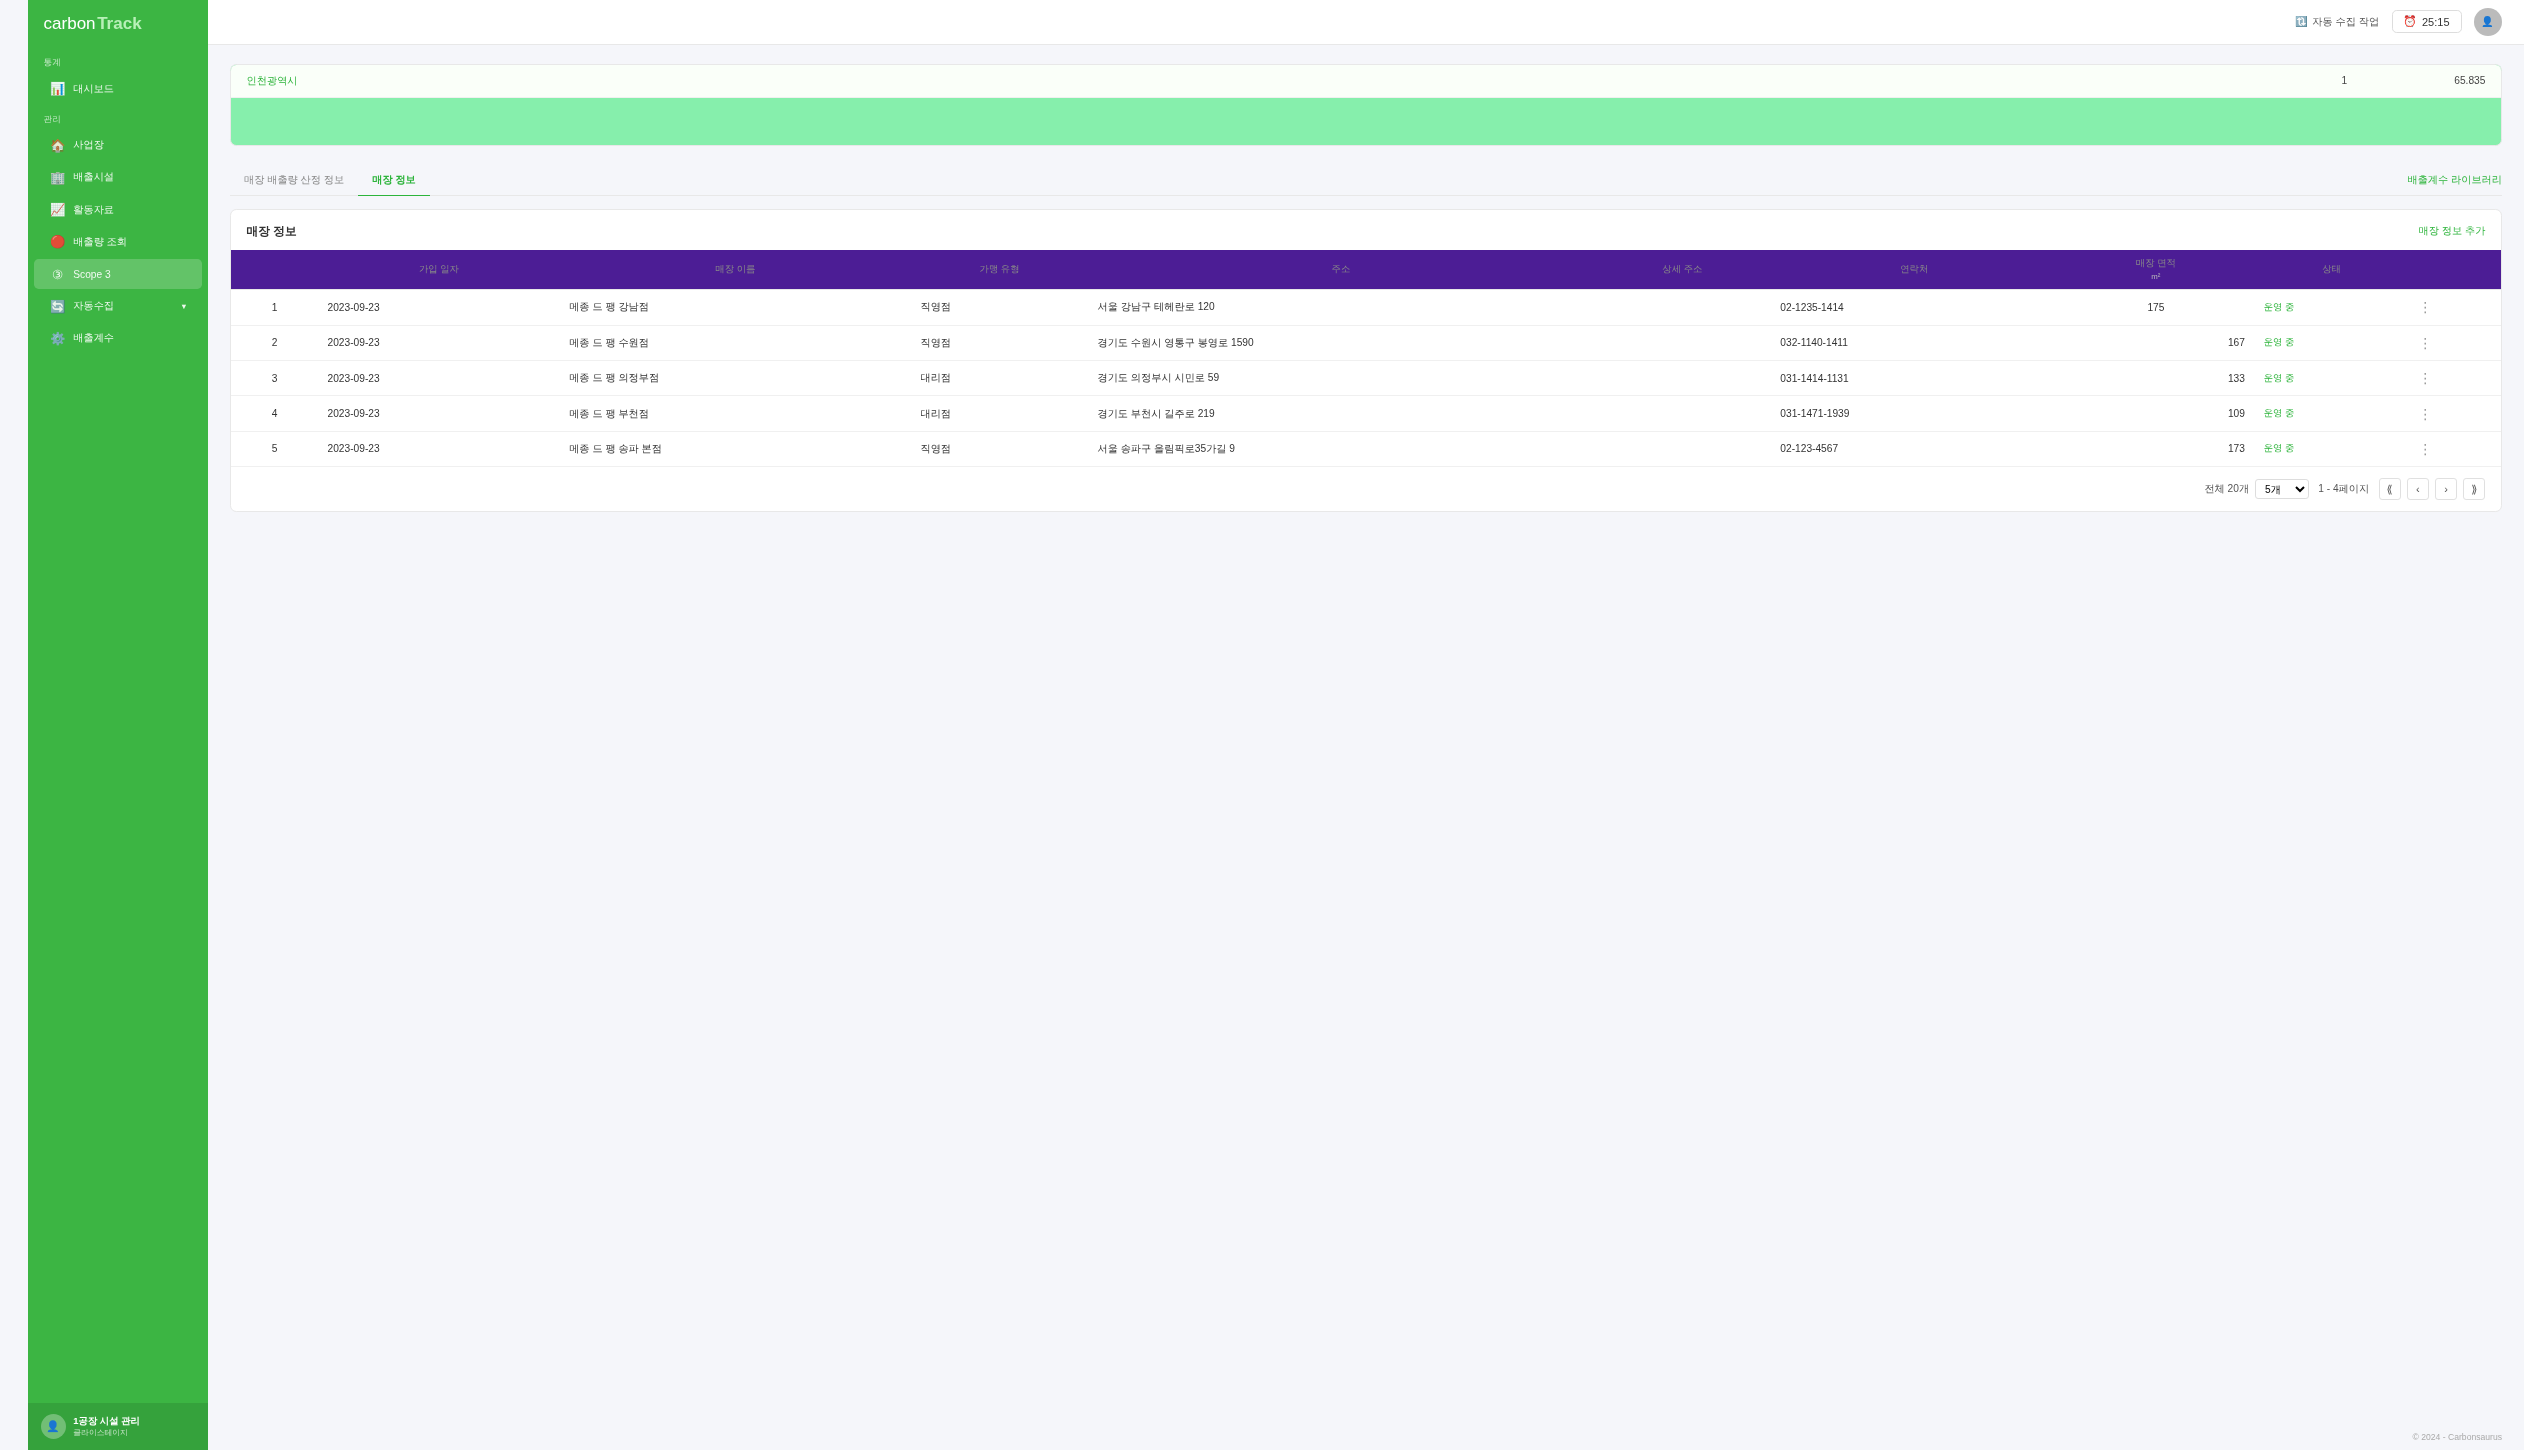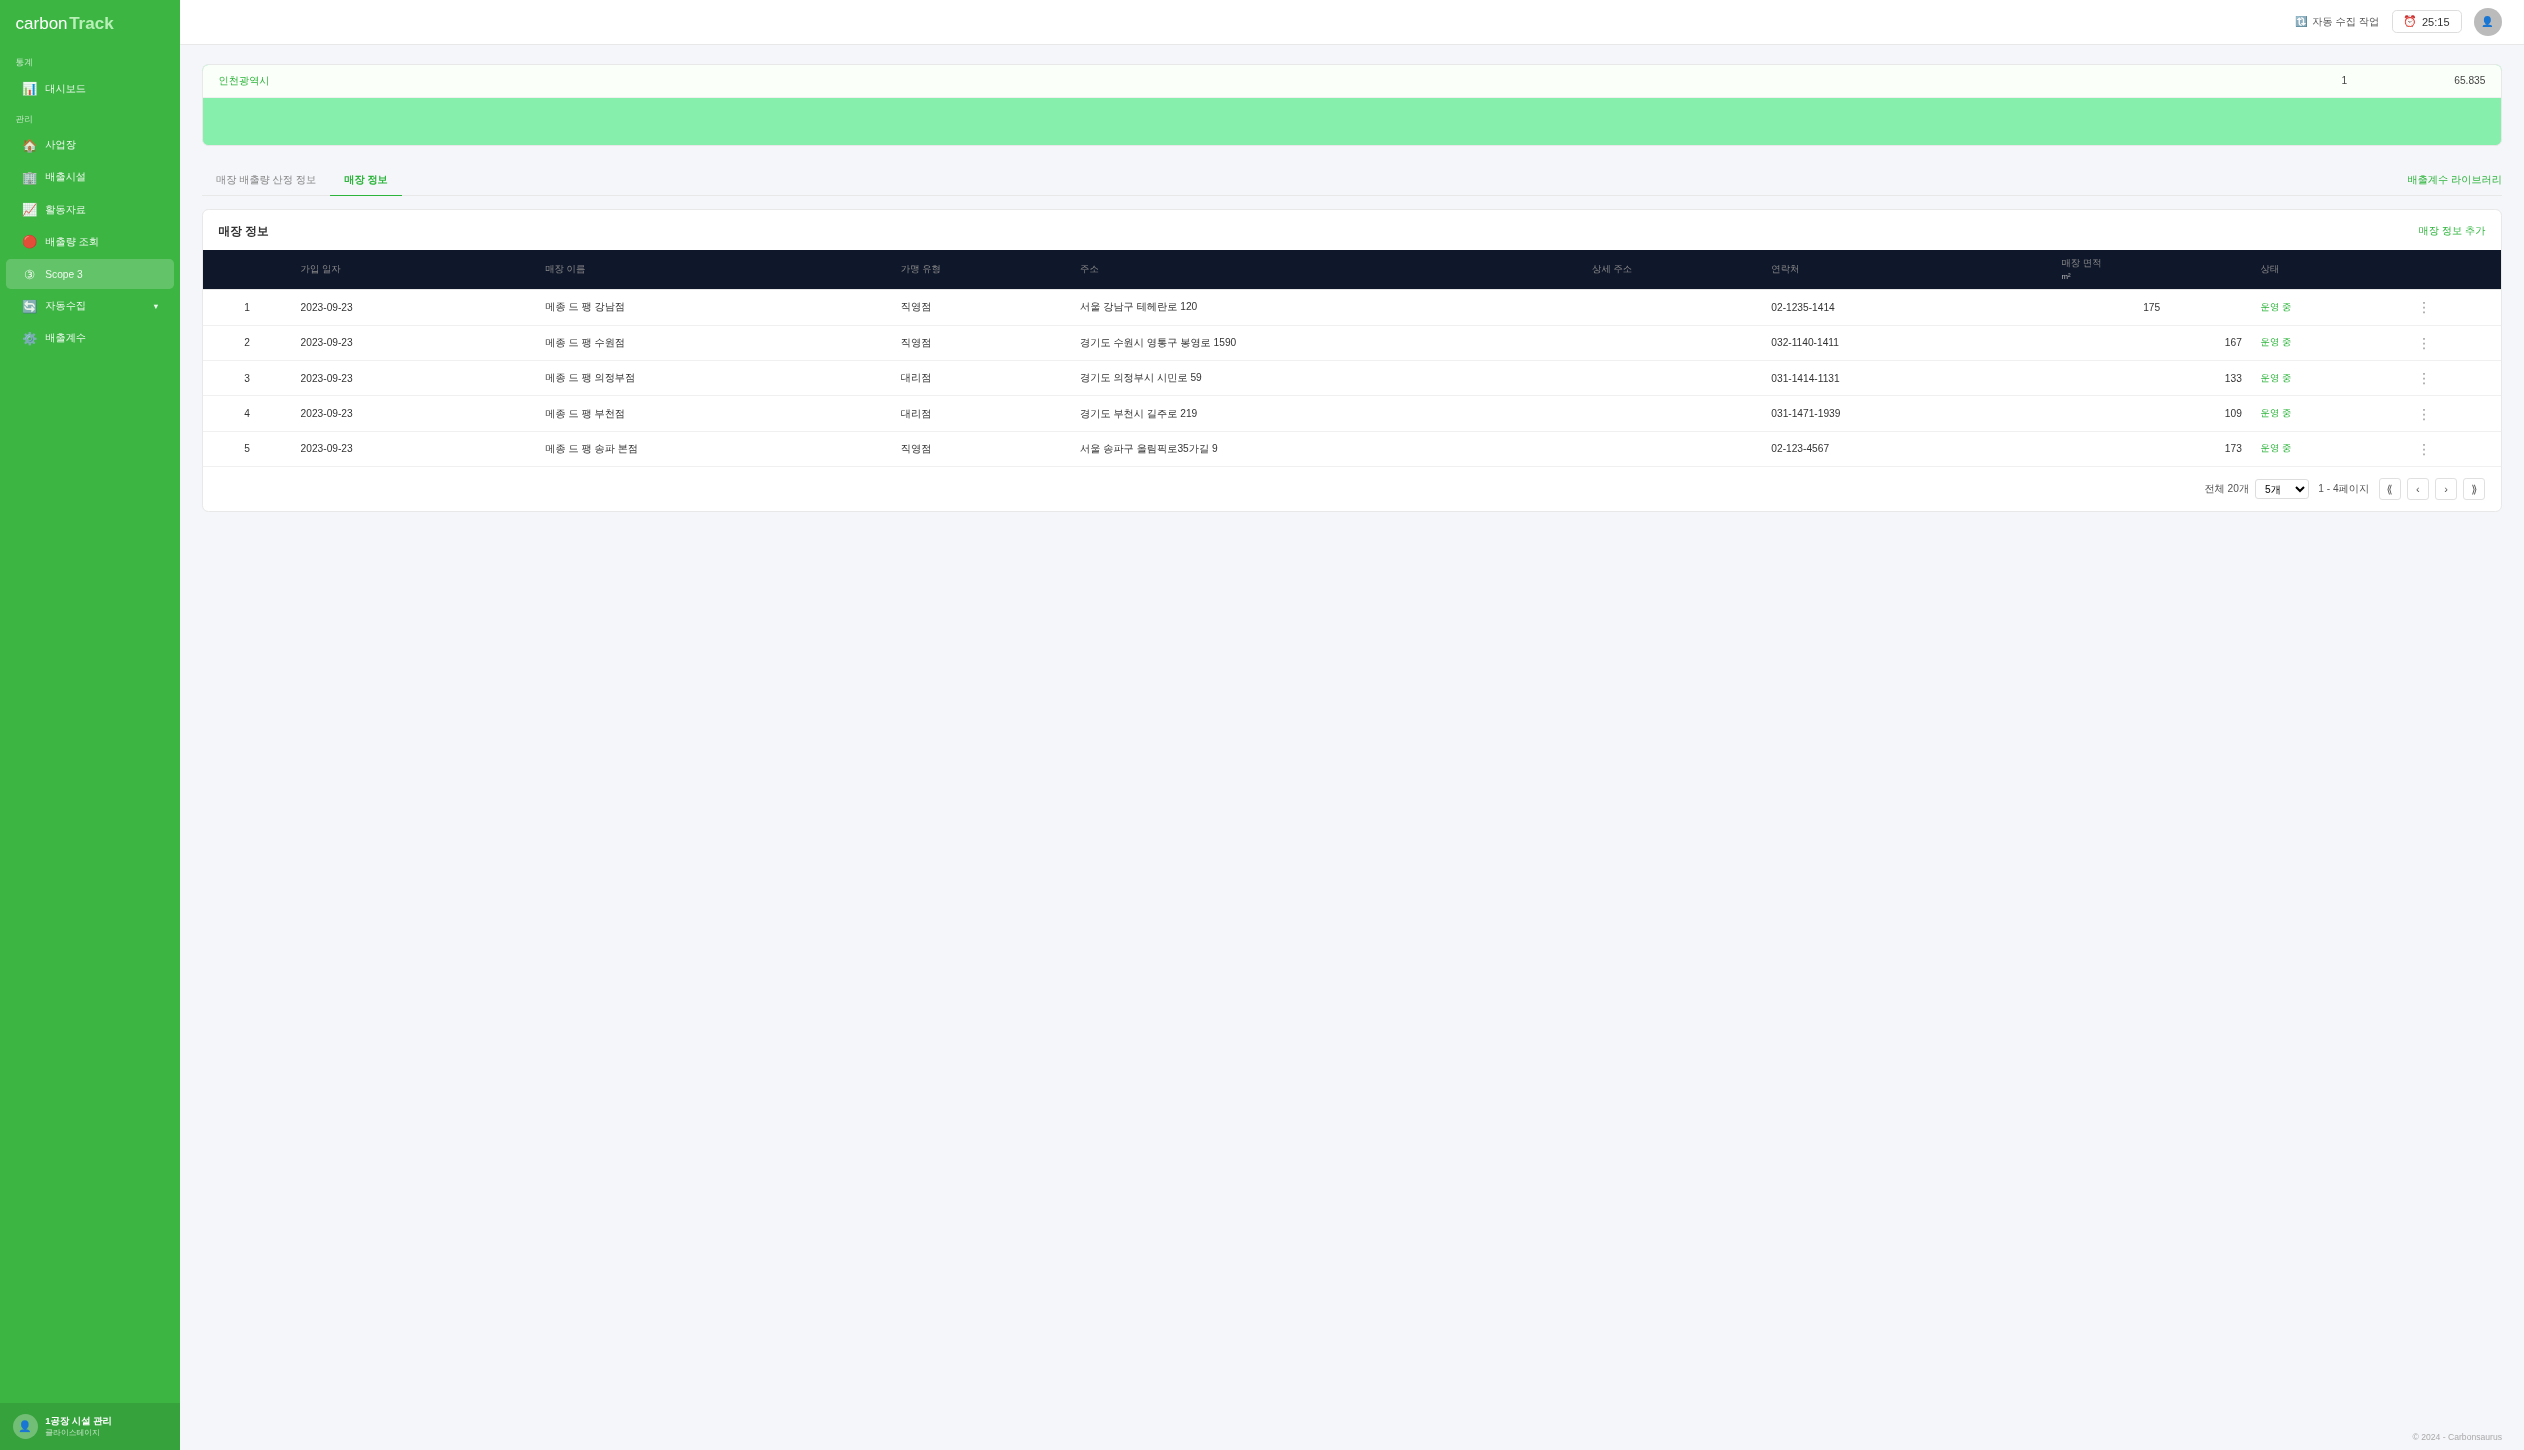--- a/index.html
+++ b/index.html
@@ -7,20 +7,21 @@
 
     
     .sidebar {
       width: 180px;
       min-width: 180px;
       background: #3cb543;
       display: flex;
       flex-direction: column;
       height: 100vh;
       color: white;
+      margin-left: 28px;
     }
     .sidebar-logo {
       padding: 14px 15.6px;
       font-size: 17px;
       font-weight: bold;
       background: #3cb543;
       display: flex;
       align-items: center;
       gap: 1.6px;
     }
@@ -166,26 +167,26 @@
       justify-content: space-between;
       padding: 14px 15.6px 11px 15.6px;
     }
     .store-header-title { font-size: 11.7px; font-weight: 600; color: #333; }
     .store-add-btn { color: #2db43b; font-size: 10.2px; cursor: pointer; }
 
     
     .data-table { width: 100%; border-collapse: collapse; }
     .data-table th {
       padding: 7.8px 9.4px;
-      text-align: left;
+      text-align: center;
       font-size: 9.4px;
       color: #888;
       font-weight: 500;
       border-bottom: 0.8px solid #e8e8e8;
-      background: #0f172a;
+      background: #4c1d95;
     }
     .data-table td {
       padding: 10.2px 9.4px;
       font-size: 10.2px;
       color: #333;
       border-bottom: 0.8px solid #f0f0f0;
     }
     .data-table tr:last-child td { border-bottom: none; }
 
     .status-badge {

